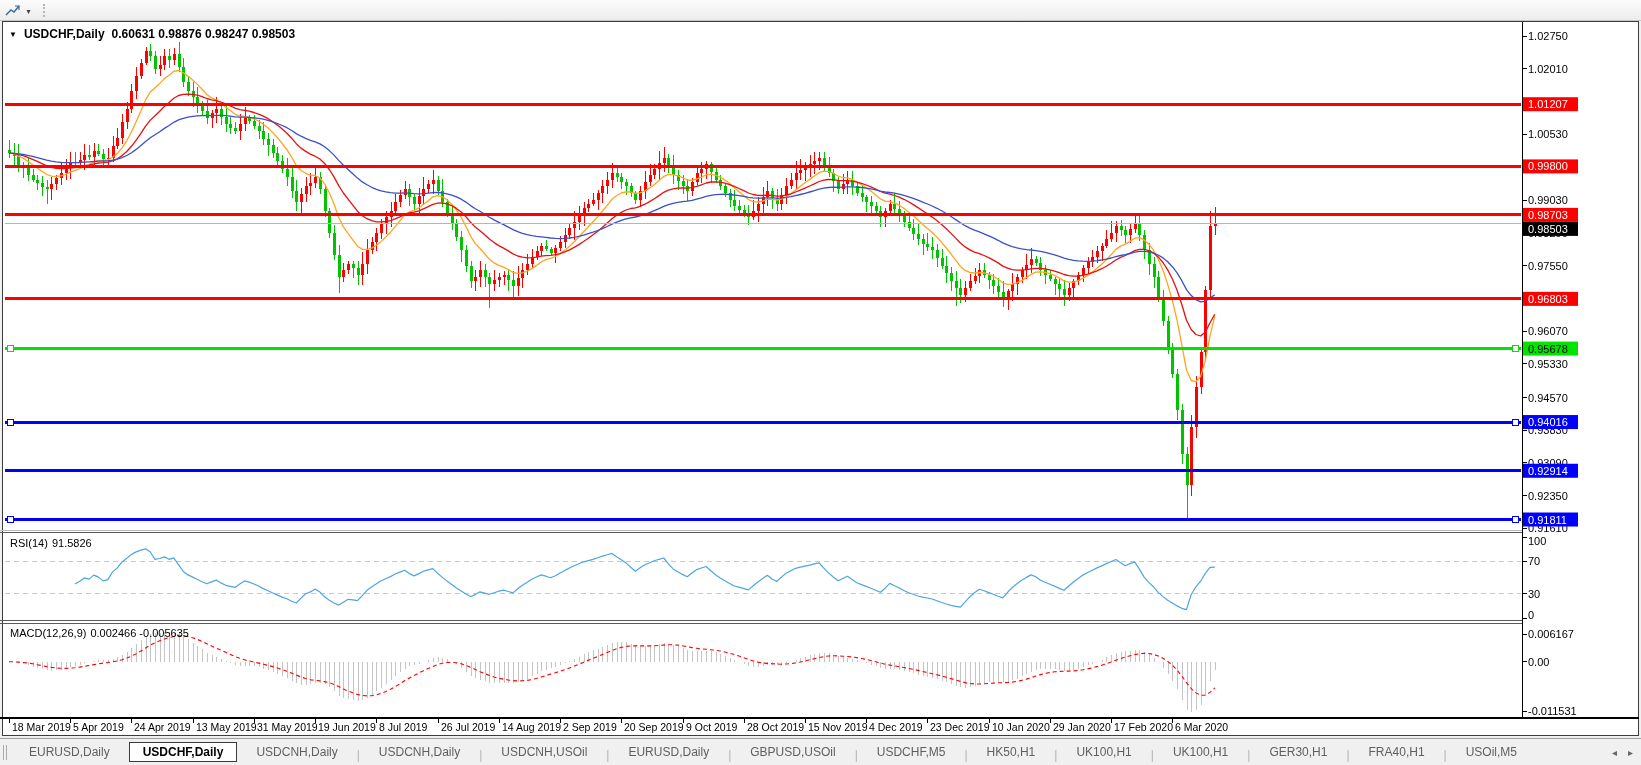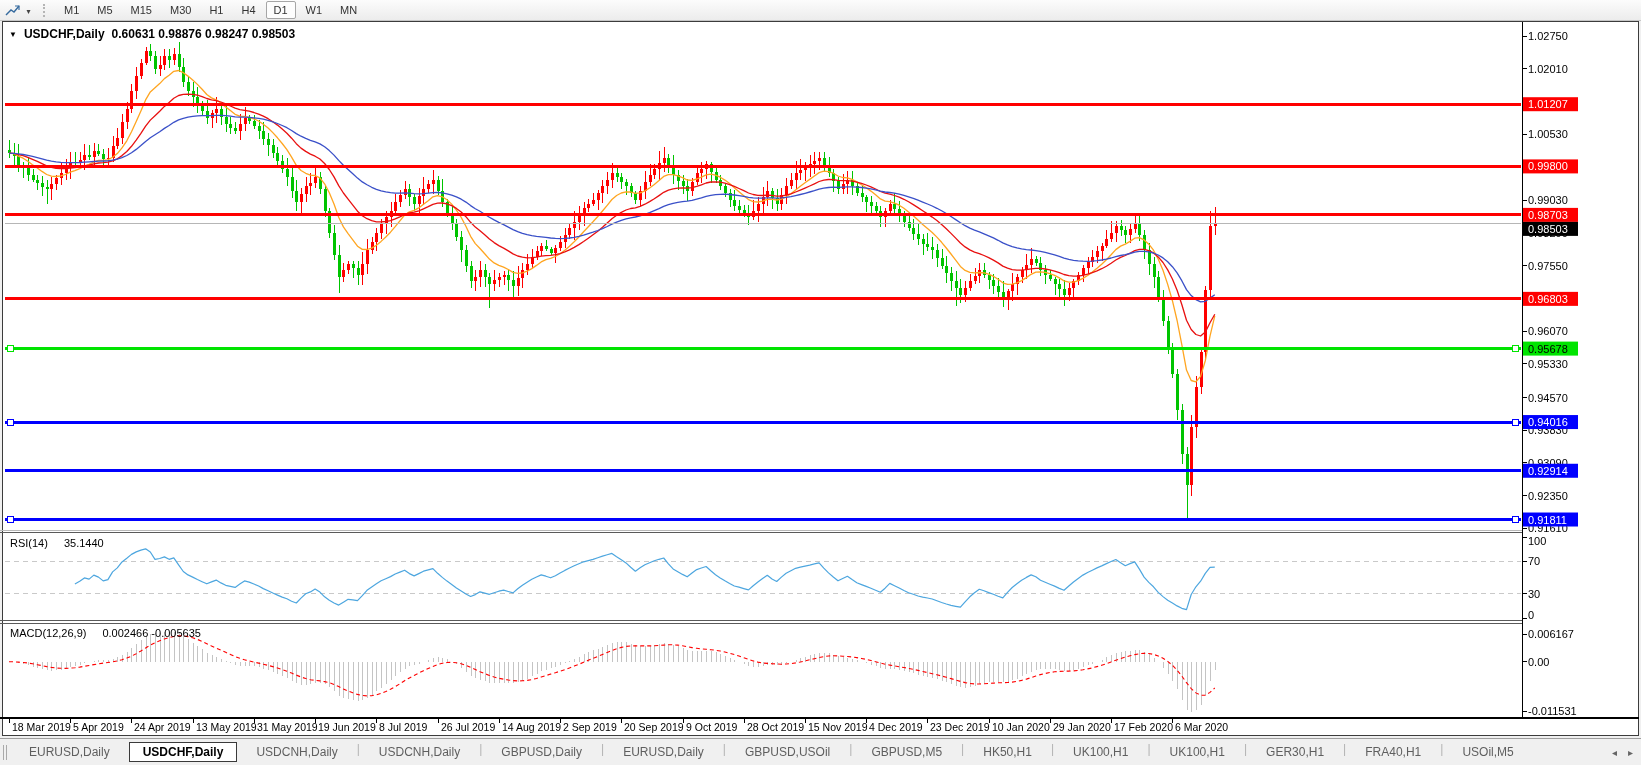--- a/index.html
+++ b/index.html
@@ -17,28 +17,28 @@
   .tf-btn.active{background:#fdfdfd;border-color:#a6a6a6}
 
   
   .chart-window{position:absolute;left:2px;top:21px;width:1637px;height:715px;background:#fff;border:1px solid #3c3c3c;z-index:1}
   svg.chart-canvas{position:absolute;left:0;top:0;z-index:3;pointer-events:none}
   svg text{font:11px "Liberation Sans",sans-serif;fill:#000}
   svg text.dt{font:10.5px "Liberation Sans",sans-serif}
 
   .chart-title{position:absolute;left:9px;top:27px;z-index:5;font-weight:bold;font-size:12px;color:#000;display:flex;gap:7px;align-items:center}
   .chart-title .collapse{font-size:8px;padding-top:1px}
-  .ind-label{position:absolute;left:10px;z-index:5;font-size:11px;color:#000;display:flex;gap:16px}
+  .ind-label{position:absolute;left:10px;z-index:5;font-size:11px;color:#000;display:flex;gap:4px}
   .ind-label.rsi{top:537px}
   .ind-label.macd{top:627px}
 
   
   .tabbar{position:absolute;left:0;top:738px;width:100%;height:27px;background:#f0f0f0;border-top:1px solid #9e9e9e;display:flex;align-items:center;z-index:10}
   .edge-grip{width:4px;height:15px;border-left:1px solid #aaa;border-right:1px solid #aaa;margin:0 9px 0 3px}
-  .tabs{display:flex;align-items:flex-start;gap:6px}
+  .tabs{display:flex;align-items:flex-end;gap:6px}
   .tab{font-size:12px;color:#5f5f5f;padding:3px 13px;white-space:nowrap}
   .tab.active{background:#fff;border:1px solid #3a3a3a;color:#000;font-weight:bold;padding:2px 13px}
   .tab-sep{color:#b3b3b3;font-size:12px}
   .tab-scroll{position:absolute;right:8px;top:8px;display:flex;gap:11px;color:#666;font-size:10px}
 </style>
 </head>
 <body>
 
 <div class="screen">
 
@@ -964,65 +964,54 @@
 
   <div class="toolbar">
     <div class="tool-btn">
       <svg width="16" height="14" viewBox="0 0 16 14">
         <path d="M1 12 L6 7 L9 9 L14 3" stroke="#356a9e" stroke-width="1.4" fill="none"></path>
         <path d="M10 3 h4 v4" stroke="#356a9e" stroke-width="1.2" fill="none"></path>
       </svg>
     </div>
     <div class="tool-caret">▾</div>
     <div class="grip"></div>
-    <div class="tf-group">
-        <div class="tf-btn">M1</div>
-        <div class="tf-btn">M5</div>
-        <div class="tf-btn">M15</div>
-        <div class="tf-btn">M30</div>
-        <div class="tf-btn">H1</div>
-        <div class="tf-btn">H4</div>
-        <div class="tf-btn active">D1</div>
-        <div class="tf-btn">W1</div>
-        <div class="tf-btn">MN</div>
-      </div>
   </div>
 
   <div class="chart-title">
     <span class="collapse">▼</span>
     <span>USDCHF,Daily</span>
     <span>0.60631 0.98876 0.98247 0.98503</span>
   </div>
 
   <div class="ind-label rsi">
     <span>RSI(14)</span>
-    <span>35.1440</span>
+    <span>91.5826</span>
   </div>
 
   <div class="ind-label macd">
     <span>MACD(12,26,9)</span>
     <span>0.002466 -0.005635</span>
   </div>
 
   <div class="tabbar">
     <div class="edge-grip"></div>
     <div class="tabs">
         <div class="tab">EURUSD,Daily</div>
         <div class="tab active">USDCHF,Daily</div>
         <div class="tab">USDCNH,Daily</div>
         <span class="tab-sep">|</span>
         <div class="tab">USDCNH,Daily</div>
         <span class="tab-sep">|</span>
-        <div class="tab">GBPUSD,Daily</div>
+        <div class="tab">USDCNH,USOil</div>
         <span class="tab-sep">|</span>
         <div class="tab">EURUSD,Daily</div>
         <span class="tab-sep">|</span>
         <div class="tab">GBPUSD,USOil</div>
         <span class="tab-sep">|</span>
-        <div class="tab">GBPUSD,M5</div>
+        <div class="tab">USDCHF,M5</div>
         <span class="tab-sep">|</span>
         <div class="tab">HK50,H1</div>
         <span class="tab-sep">|</span>
         <div class="tab">UK100,H1</div>
         <span class="tab-sep">|</span>
         <div class="tab">UK100,H1</div>
         <span class="tab-sep">|</span>
         <div class="tab">GER30,H1</div>
         <span class="tab-sep">|</span>
         <div class="tab">FRA40,H1</div>

